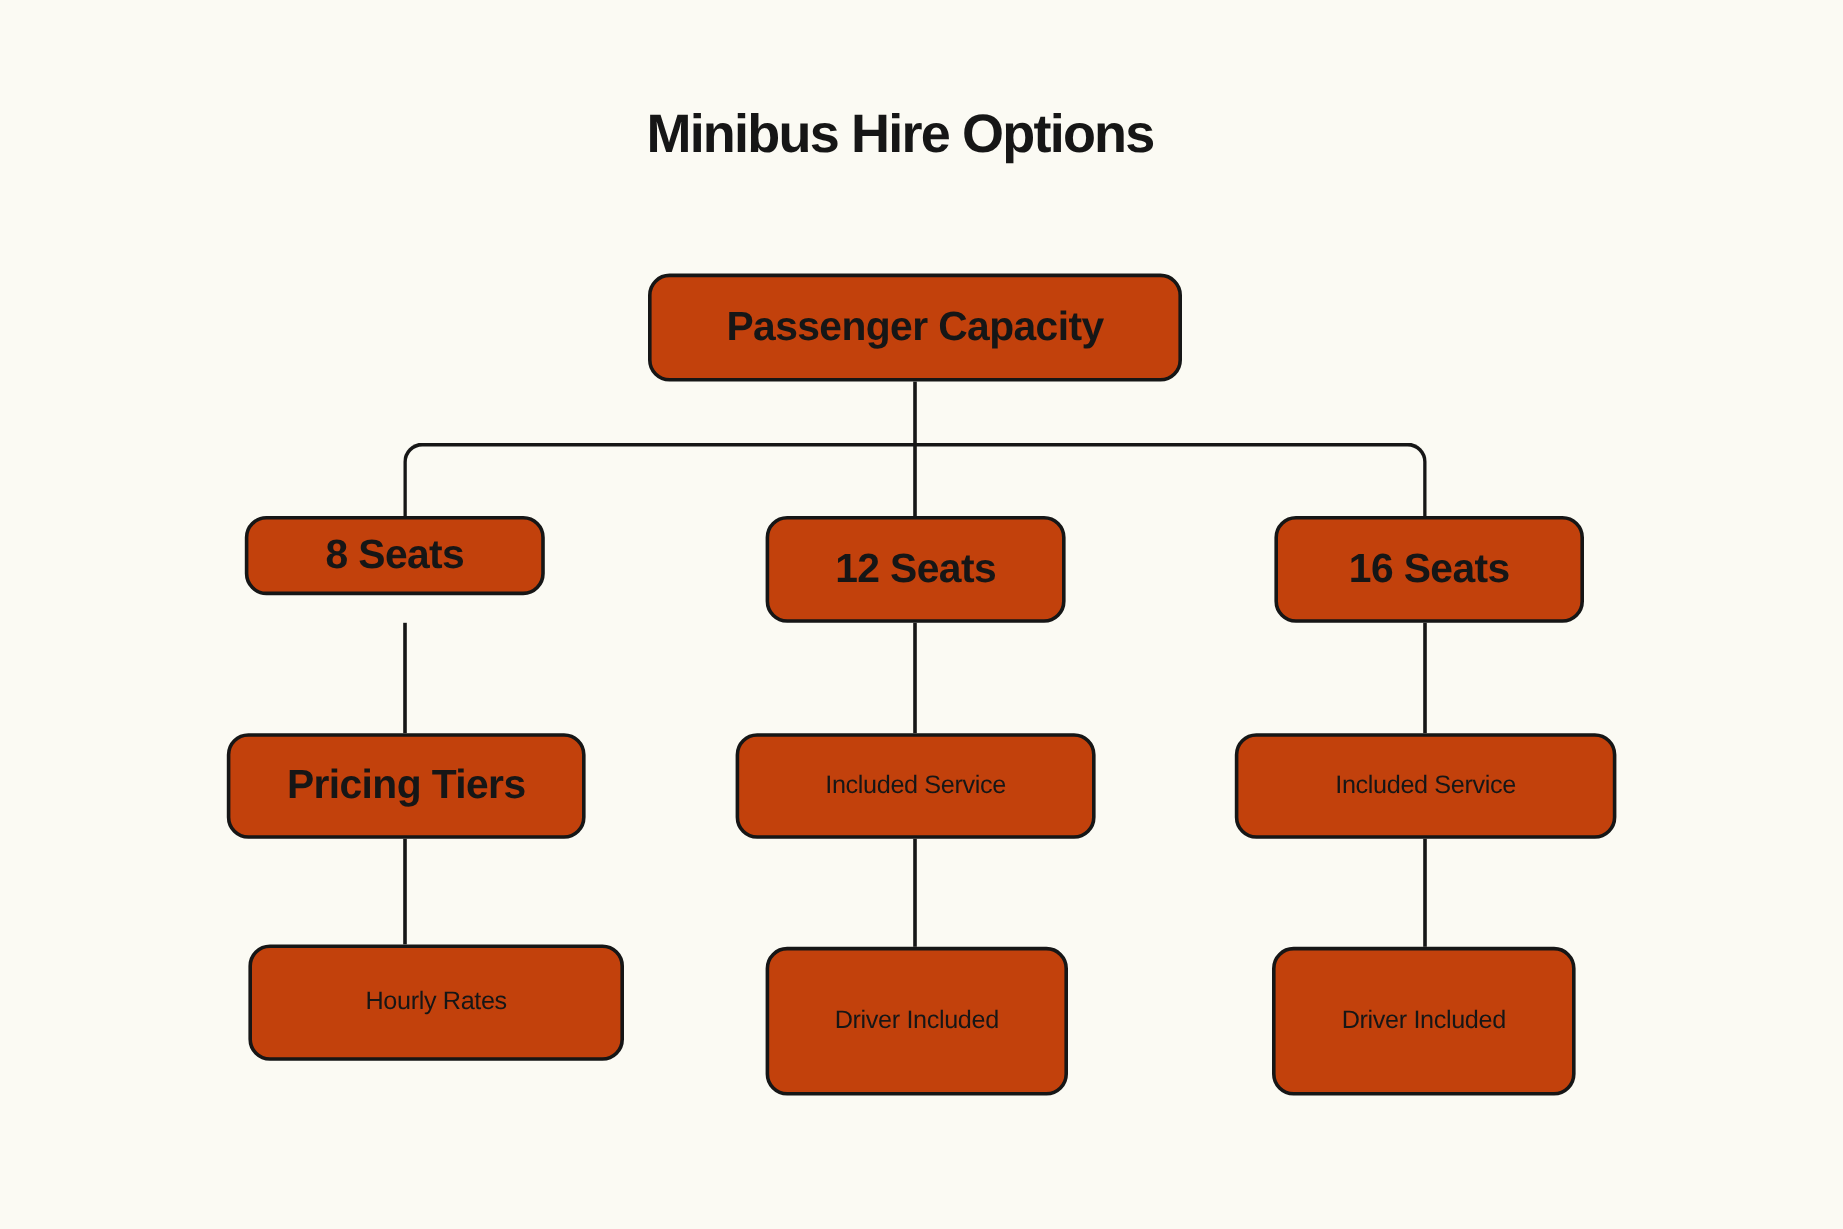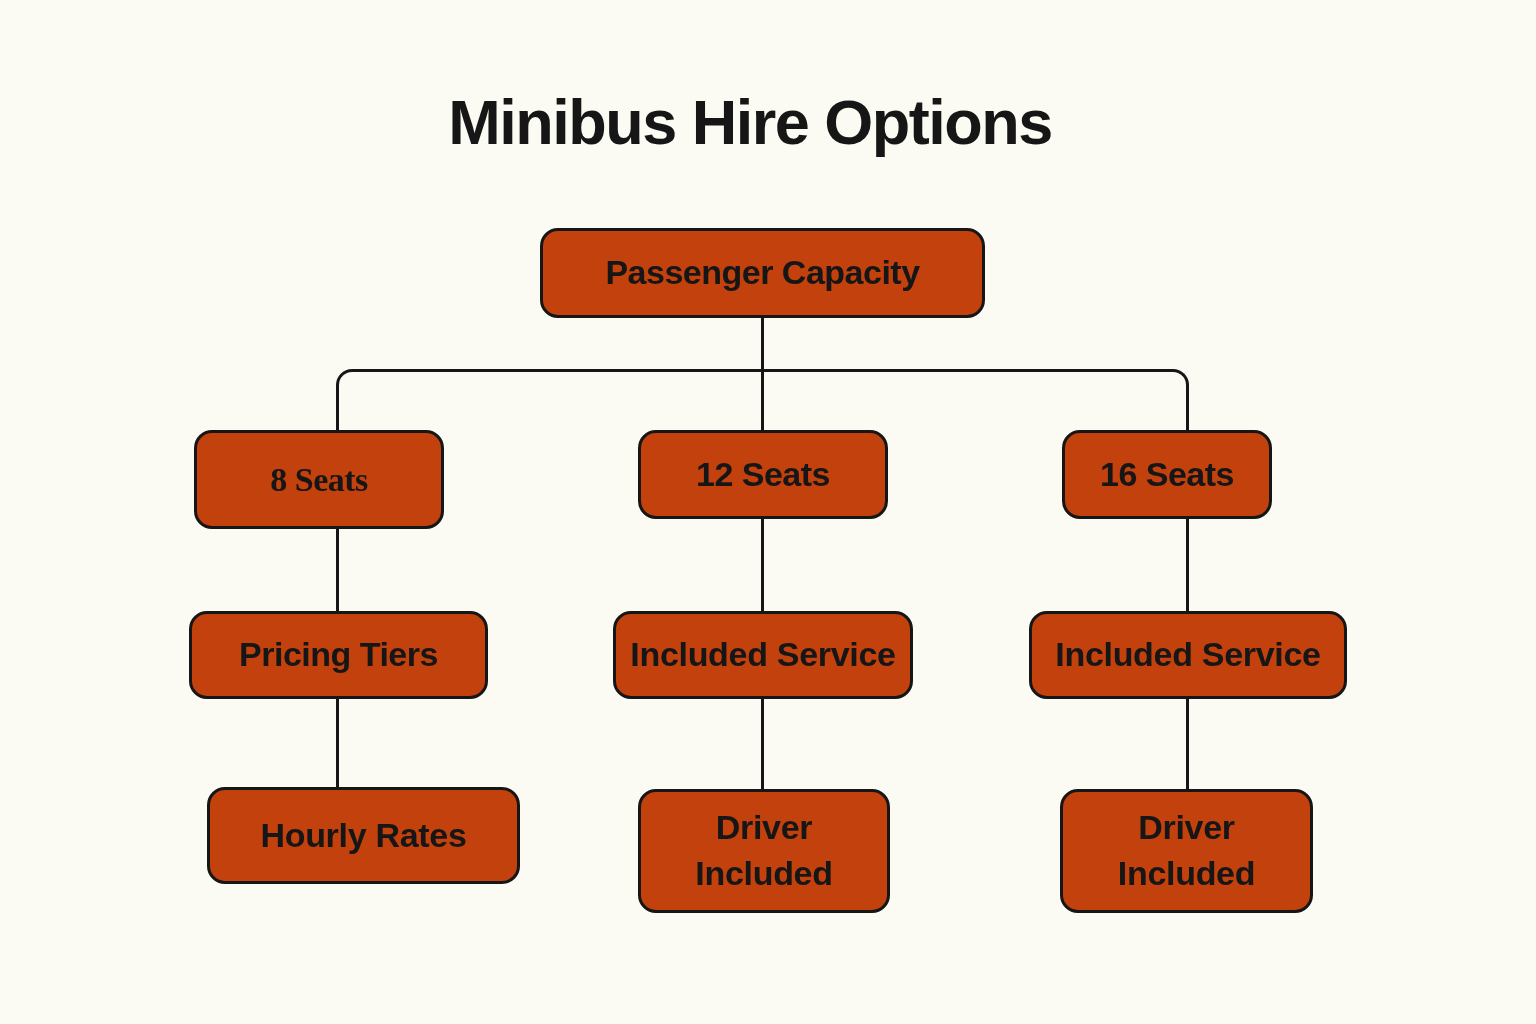--- a/index.html
+++ b/index.html
@@ -13,61 +13,61 @@
     background: #FBFAF3;
     font-family: "Liberation Sans", "DejaVu Sans", sans-serif;
     overflow: hidden;
   }
   .title {
     position: absolute;
     left: 0;
     top: 86px;
     width: 1500px;
     text-align: center;
-    font-size: 63px;
+    font-size: 45px;
     font-weight: bold;
     letter-spacing: -1.5px;
     color: #161616;
   }
   .node {
     position: absolute;
     box-sizing: border-box;
     background: #c2410c;
     border: 3px solid #161616;
     border-radius: 18px;
     display: flex;
     align-items: center;
     justify-content: center;
     text-align: center;
     color: #161616;
     line-height: 1.35;
     padding: 4px 10px;
   }
   .node.bold   { font-size: 34px; font-weight: bold; letter-spacing: -0.5px; }
-  .node.medium { font-size: 34px; font-weight: bold; letter-spacing: -0.3px; }
+  .node.medium { font-size: 21px; font-weight: normal; letter-spacing: -0.3px; }
   .vline {
     position: absolute;
     width: 3px;
     background: #161616;
   }
   .bracket {
     position: absolute;
     box-sizing: border-box;
     border-top: 3px solid #161616;
     border-left: 3px solid #161616;
     border-right: 3px solid #161616;
     border-radius: 16px 16px 0 0;
     background: transparent;
   }
 
   
   #n-root   { left: 540px;  top: 228px; width: 445px; height: 90px;  }
-  #n-s8     { left: 194px;  top: 430px; width: 250px; height: 99px; font-family: Liberation Serif, serif;  }
+  #n-s8     { left: 204px;  top: 430px; width: 250px; height: 66px;  }
   #n-s12    { left: 638px;  top: 430px; width: 250px; height: 89px;  }
-  #n-s16    { left: 1062px; top: 430px; width: 210px; height: 89px; text-align: right;  }
+  #n-s16    { left: 1062px; top: 430px; width: 258px; height: 89px; text-align: right;  }
   #n-pt     { left: 189px;  top: 611px; width: 299px; height: 88px;  }
   #n-is12   { left: 613px;  top: 611px; width: 300px; height: 88px;  }
   #n-is16   { left: 1029px; top: 611px; width: 318px; height: 88px;  }
   #n-hr     { left: 207px;  top: 787px; width: 313px; height: 97px;  }
   #n-di12   { left: 638px;  top: 789px; width: 252px; height: 124px; }
   #n-di16   { left: 1060px; top: 789px; width: 253px; height: 124px; }
 
   
   #c-root-stem { left: 761px;  top: 318px; height: 112px; }
   #c-bracket   { left: 336px;  top: 369px; width: 853px; height: 61px; }

